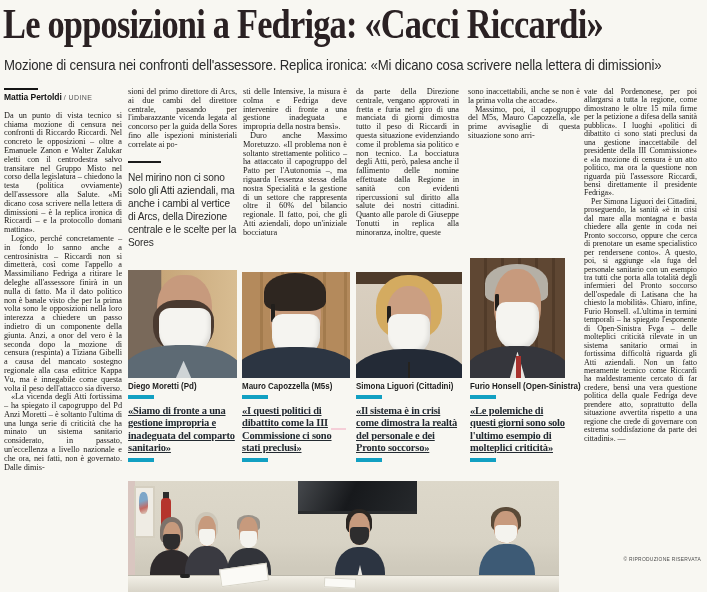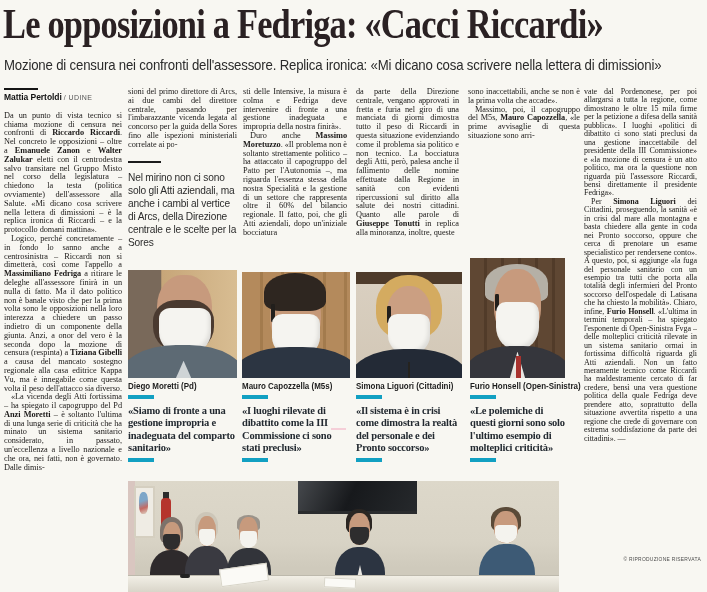--- a/index.html
+++ b/index.html
@@ -9,21 +9,21 @@
   
   .headline{position:absolute;left:3px;top:0px;margin:0;font:bold 43px/1.12 "Liberation Serif",serif;
     color:#2a2123;letter-spacing:-1px;white-space:nowrap;transform:scaleX(.80);transform-origin:0 0;}
   .subhead{position:absolute;left:4px;top:57px;font:15px/1.1 "Liberation Sans",sans-serif;color:#2b2b2b;
     white-space:nowrap;transform:scaleX(.88);transform-origin:0 0;letter-spacing:-.2px;}
 
   
   .col{position:absolute;top:88px;font-size:8.3px;line-height:8.8px;color:#1b1918;text-align:justify;letter-spacing:-.05px;}
   .col p{margin:0;text-indent:7px;}
   .col p.noind{text-indent:0;}
-  .b{font-weight:bold;}
+  .b{font-weight:normal;}
   .c1{left:4px;width:118px;}
   .c2{left:128px;width:109px;}
   .c3{left:243px;width:104px;}
   .c4{left:356px;width:103px;}
   .c5{left:468px;width:112px;}
   .c6{left:584px;width:113px;font-size:8px;line-height:8.45px;height:474px;overflow:hidden;}
 
   
   .byline{margin-bottom:9px;text-align:left;}
   .byline-rule{width:34px;height:2px;background:#151515;margin-bottom:2px;}
@@ -34,21 +34,21 @@
   .pq{margin-top:11px;text-align:left;}
   .pq-rule{width:33px;height:2px;background:#1c1c1c;margin-bottom:8px;}
   .pq-text{font:11.3px/13px "Liberation Sans",sans-serif;color:#2d2d2d;letter-spacing:-.2px;
     transform:scaleX(.9);transform-origin:0 0;width:111%;}
 
   
   .caption{position:absolute;top:381px;font:bold 8.3px "Liberation Sans",sans-serif;color:#1c1c1c;
     transform:scaleX(.96);transform-origin:0 0;white-space:nowrap;}
   .tdash{position:absolute;width:26px;height:3.5px;background:#12a0c2;}
   .pquote{position:absolute;top:405px;font:bold 10.5px/12.3px "Liberation Serif",serif;color:#232a31;
-    letter-spacing:-.2px;text-align:left;}
+    letter-spacing:-.2px;text-align:left;text-decoration:underline;}
   .x1{left:128px;} .x2{left:242px;} .x3{left:356px;} .x4{left:470px;}
   .td-top{top:395px;} .td-bot{top:458px;}
   .qw1{width:107px;} .qw2{width:106px;} .qw3{width:106px;} .qw4{width:98px;}
 
   .copyright{position:absolute;left:589px;top:557px;width:112px;text-align:right;
     font:4.9px "Liberation Sans",sans-serif;color:#4a4a4a;letter-spacing:.3px;}
 
   .artifact{position:absolute;left:331px;top:428px;width:15px;height:2px;background:#f2a8bd;opacity:.5;}
 
   
@@ -173,21 +173,21 @@
 
   <div class="col c2">
     <p class="noind"><span>sioni del primo direttore di Arcs, ai due cambi del direttore centrale, passando per l'imbarazzante vicenda legata al concorso per la guida della Sores fino alle ispezioni ministeriali correlate ai po-</span></p>
     <div class="pq">
       <div class="pq-rule"></div>
       <div class="pq-text">Nel mirino non ci sono solo gli Atti aziendali, ma anche i cambi al vertice di Arcs, della Direzione centrale e le scelte per la Sores</div>
     </div>
   </div>
 
   <div class="col c3">
-    <p class="noind"><span>sti delle Intensive, la misura è colma e Fedriga deve intervenire di fronte a una gestione inadeguata e impropria della nostra finirà».</span></p>
+    <p class="noind"><span>sti delle Intensive, la misura è colma e Fedriga deve intervenire di fronte a una gestione inadeguata e impropria della nostra bensì».</span></p>
     <p><span>Duro anche </span><span class="b">Massimo Moretuzzo</span><span>. «Il problema non è soltanto strettamente politico – ha attaccato il capogruppo del Patto per l'Autonomia –, ma riguarda l'essenza stessa della nostra Specialità e la gestione di un settore che rappresenta oltre il 60% del bilancio regionale. Il fatto, poi, che gli Atti aziendali, dopo un'iniziale bocciatura</span></p>
   </div>
 
   <div class="col c4">
     <p class="noind"><span>da parte della Direzione centrale, vengano approvati in fretta e furia nel giro di una manciata di giorni dimostra tutto il peso di Riccardi in questa situazione evidenziando come il problema sia politico e non tecnico. La bocciatura degli Atti, però, palesa anche il fallimento delle nomine effettuate dalla Regione in sanità con evidenti ripercussioni sul diritto alla salute dei nostri cittadini. Quanto alle parole di </span><span class="b">Giuseppe Tonutti</span><span> in replica alla minoranza, inoltre, queste</span></p>
   </div>
 
   <div class="col c5">
     <p class="noind"><span>sono inaccettabili, anche se non è la prima volta che accade».</span></p>
     <p><span>Massimo, poi, il capogruppo del M5s, </span><span class="b">Mauro Capozzella</span><span>, «le prime avvisaglie di questa situazione sono arri-</span></p>
@@ -244,21 +244,21 @@
   <div class="caption x2">Mauro Capozzella (M5s)</div>
   <div class="caption x3">Simona Liguori (Cittadini)</div>
   <div class="caption x4">Furio Honsell (Open-Sinistra)</div>
 
   <div class="tdash td-top x1"></div>
   <div class="tdash td-top x2"></div>
   <div class="tdash td-top x3"></div>
   <div class="tdash td-top x4"></div>
 
   <div class="pquote x1 qw1">«Siamo di fronte a una gestione impropria e inadeguata del comparto sanitario»</div>
-  <div class="pquote x2 qw2">«I luoghi rilevate di dibattito come la III Commissione ci sono stati preclusi»</div>
+  <div class="pquote x2 qw2">«I questi politici di dibattito come la III Commissione ci sono stati preclusi»</div>
   <div class="pquote x4 qw4">«Le polemiche di questi giorni sono solo l'ultimo esempio di molteplici criticità»</div>
   <div class="pquote x3 qw3">«Il sistema è in crisi come dimostra la realtà del personale e dei Pronto soccorso»</div>
 
   <div class="tdash td-bot x1"></div>
   <div class="tdash td-bot x2"></div>
   <div class="tdash td-bot x3"></div>
   <div class="tdash td-bot x4"></div>
 
   <div class="artifact"></div>
 

